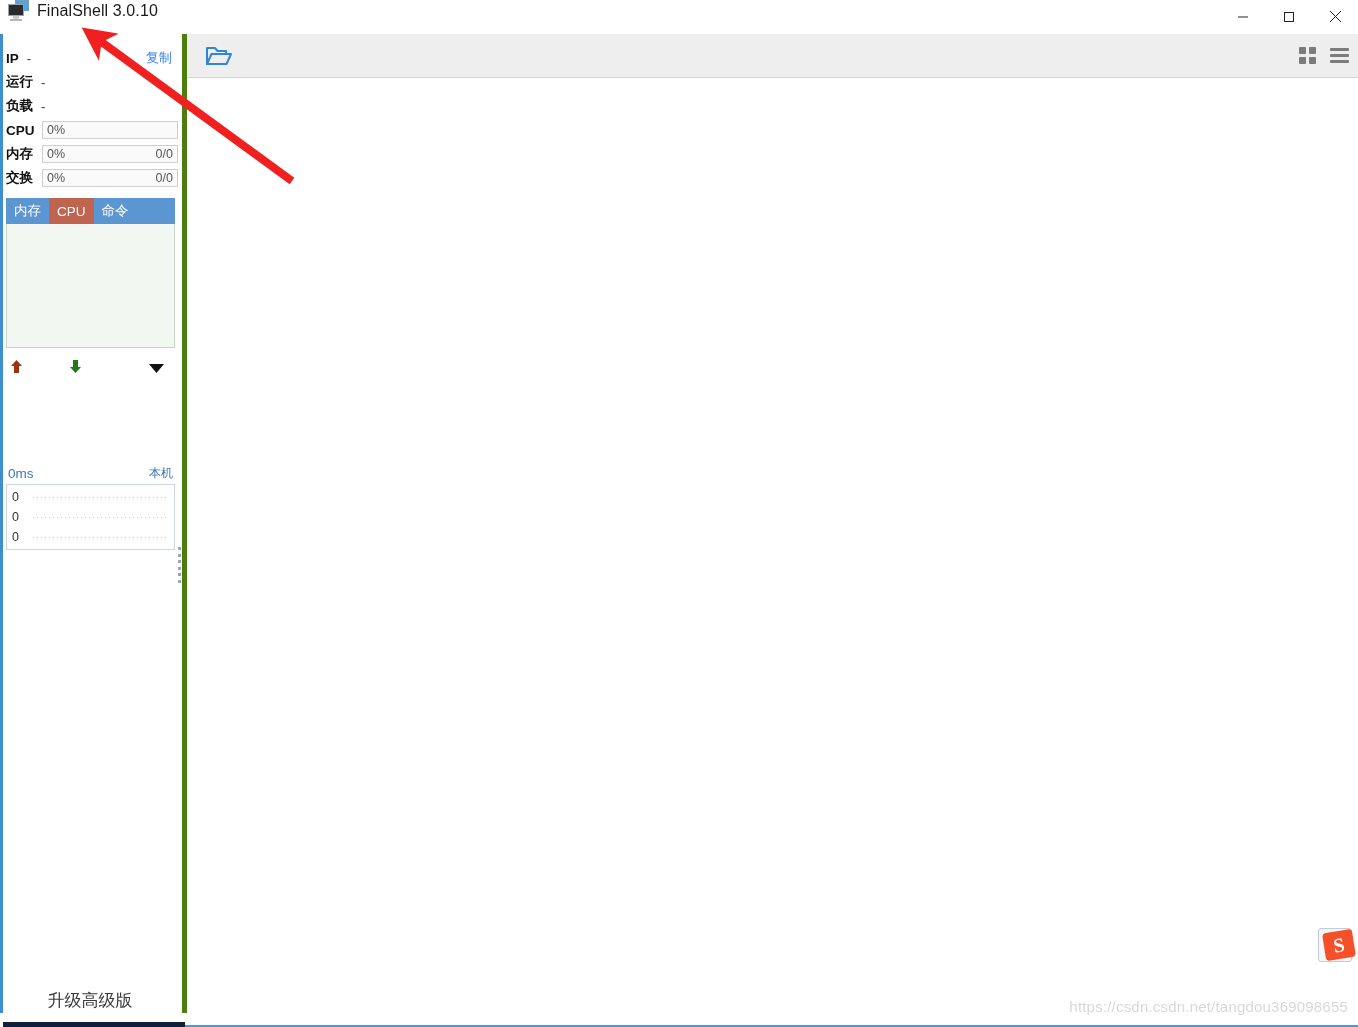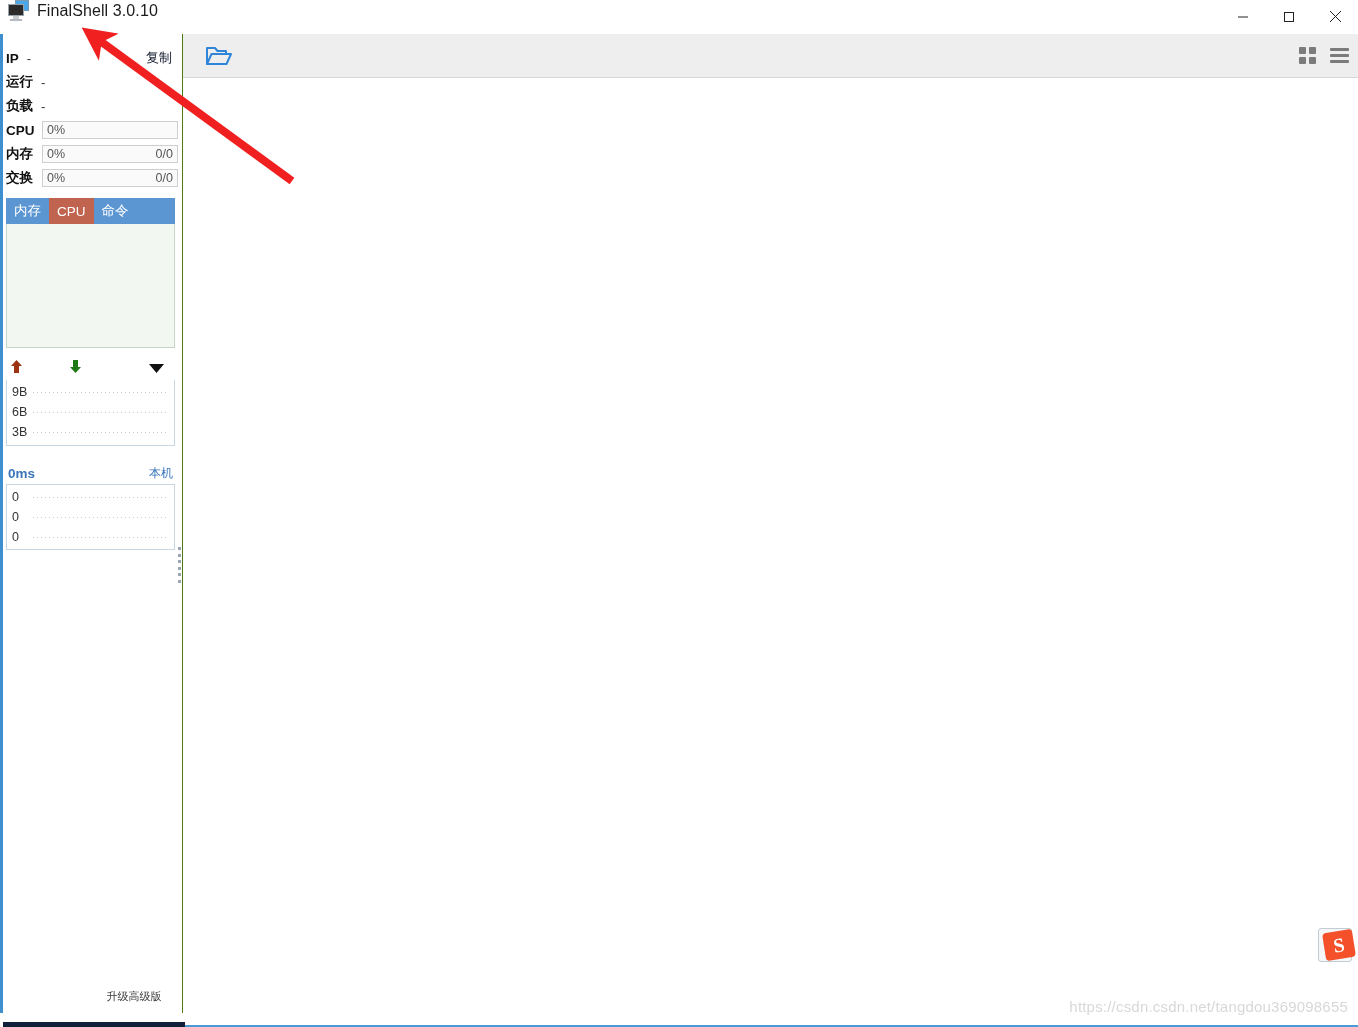--- a/index.html
+++ b/index.html
@@ -116,21 +116,21 @@
     display: flex; flex-direction: column; justify-content: space-between;
   }
   .list-icon i { height: 3px; background: #7b7b7b; display: block; border-radius: 1px; }
 
   
   .sidebar {
     position: absolute;
     left: 0; top: 34px;
     width: 182px; height: 979px;
     background: #ffffff;
-    border-right: 1px solid #4d7c0f;
+    border-right: 5px solid #4d7c0f;
   }
   .side-accent {
     position: absolute;
     left: 0; top: 0;
     width: 3px; height: 979px;
     background: #3e8fd0;
   }
 
   .info-rows {
     position: absolute;
@@ -151,21 +151,21 @@
   }
   .info-value {
     font-size: 13px;
     color: #333;
     margin-left: 8px;
   }
   .copy-link {
     position: absolute;
     right: 6px;
     font-size: 13px;
-    color: #0f172a;
+    color: #3b82f6;
   }
 
   .meter-line {
     display: flex;
     align-items: center;
     height: 24px;
   }
   .meter-label {
     font-size: 13.5px;
     font-weight: bold;
@@ -268,21 +268,21 @@
 
   
   .ping-header {
     position: absolute;
     left: 6px; top: 427px;
     width: 169px; height: 24px;
     display: flex;
     align-items: center;
     justify-content: space-between;
   }
-  .ping-ms { font-size: 13.5px; color: #3b76b8; padding-left: 2px; font-weight: bold; }
+  .ping-ms { font-size: 13.5px; color: #3b76b8; padding-left: 2px; }
   .ping-host { font-size: 12px; color: #3b76b8; padding-right: 2px; }
   .ping-graph {
     position: absolute;
     left: 6px; top: 450px;
     width: 169px; height: 66px;
     border: 1px solid #c9d7e2;
     box-sizing: border-box;
     background: #ffffff;
   }
 
@@ -325,23 +325,22 @@
     background: #b8c2cc;
     margin-right: 9px;
   }
 
   
   .upgrade {
     position: absolute;
     left: 0; top: 955px;
     width: 180px;
     text-align: center;
-    font-size: 11px;
+    font-size: 17px;
     color: #3a3a3a;
-    padding-left: 44px;
   }
 
   
   .bottom-bar {
     position: absolute;
     left: 3px; bottom: 0;
     width: 182px; height: 5px;
     background: #11203a;
   }
   .bottom-line {
@@ -530,34 +529,20 @@
       <svg width="13" height="15" viewBox="0 0 13 15">
         <path d="M6.5 14 L12 8 L9 8 L9 1 L4 1 L4 8 L1 8 Z" fill="#1d7a17"></path>
       </svg>
     </span>
     <span class="chev">
       <svg width="15" height="9" viewBox="0 0 15 9">
         <path d="M0 0 L15 0 L7.5 9 Z" fill="#111"></path>
       </svg>
     </span>
   </div>
-  <div class="net-graph">
-    <div class="axis-row" style="top:2px">
-      <span class="axis-label">9B</span>
-      <span class="dots"></span>
-    </div>
-    <div class="axis-row" style="top:22px">
-      <span class="axis-label">6B</span>
-      <span class="dots"></span>
-    </div>
-    <div class="axis-row" style="top:42px">
-      <span class="axis-label">3B</span>
-      <span class="dots"></span>
-    </div>
-  </div>
 
   <div class="ping-header">
     <span class="ping-ms">0ms</span>
     <span class="ping-host">本机</span>
   </div>
   <div class="ping-graph">
     <div class="axis-row" style="top:2px">
       <span class="axis-label">0</span>
       <span class="dots"></span>
     </div>

